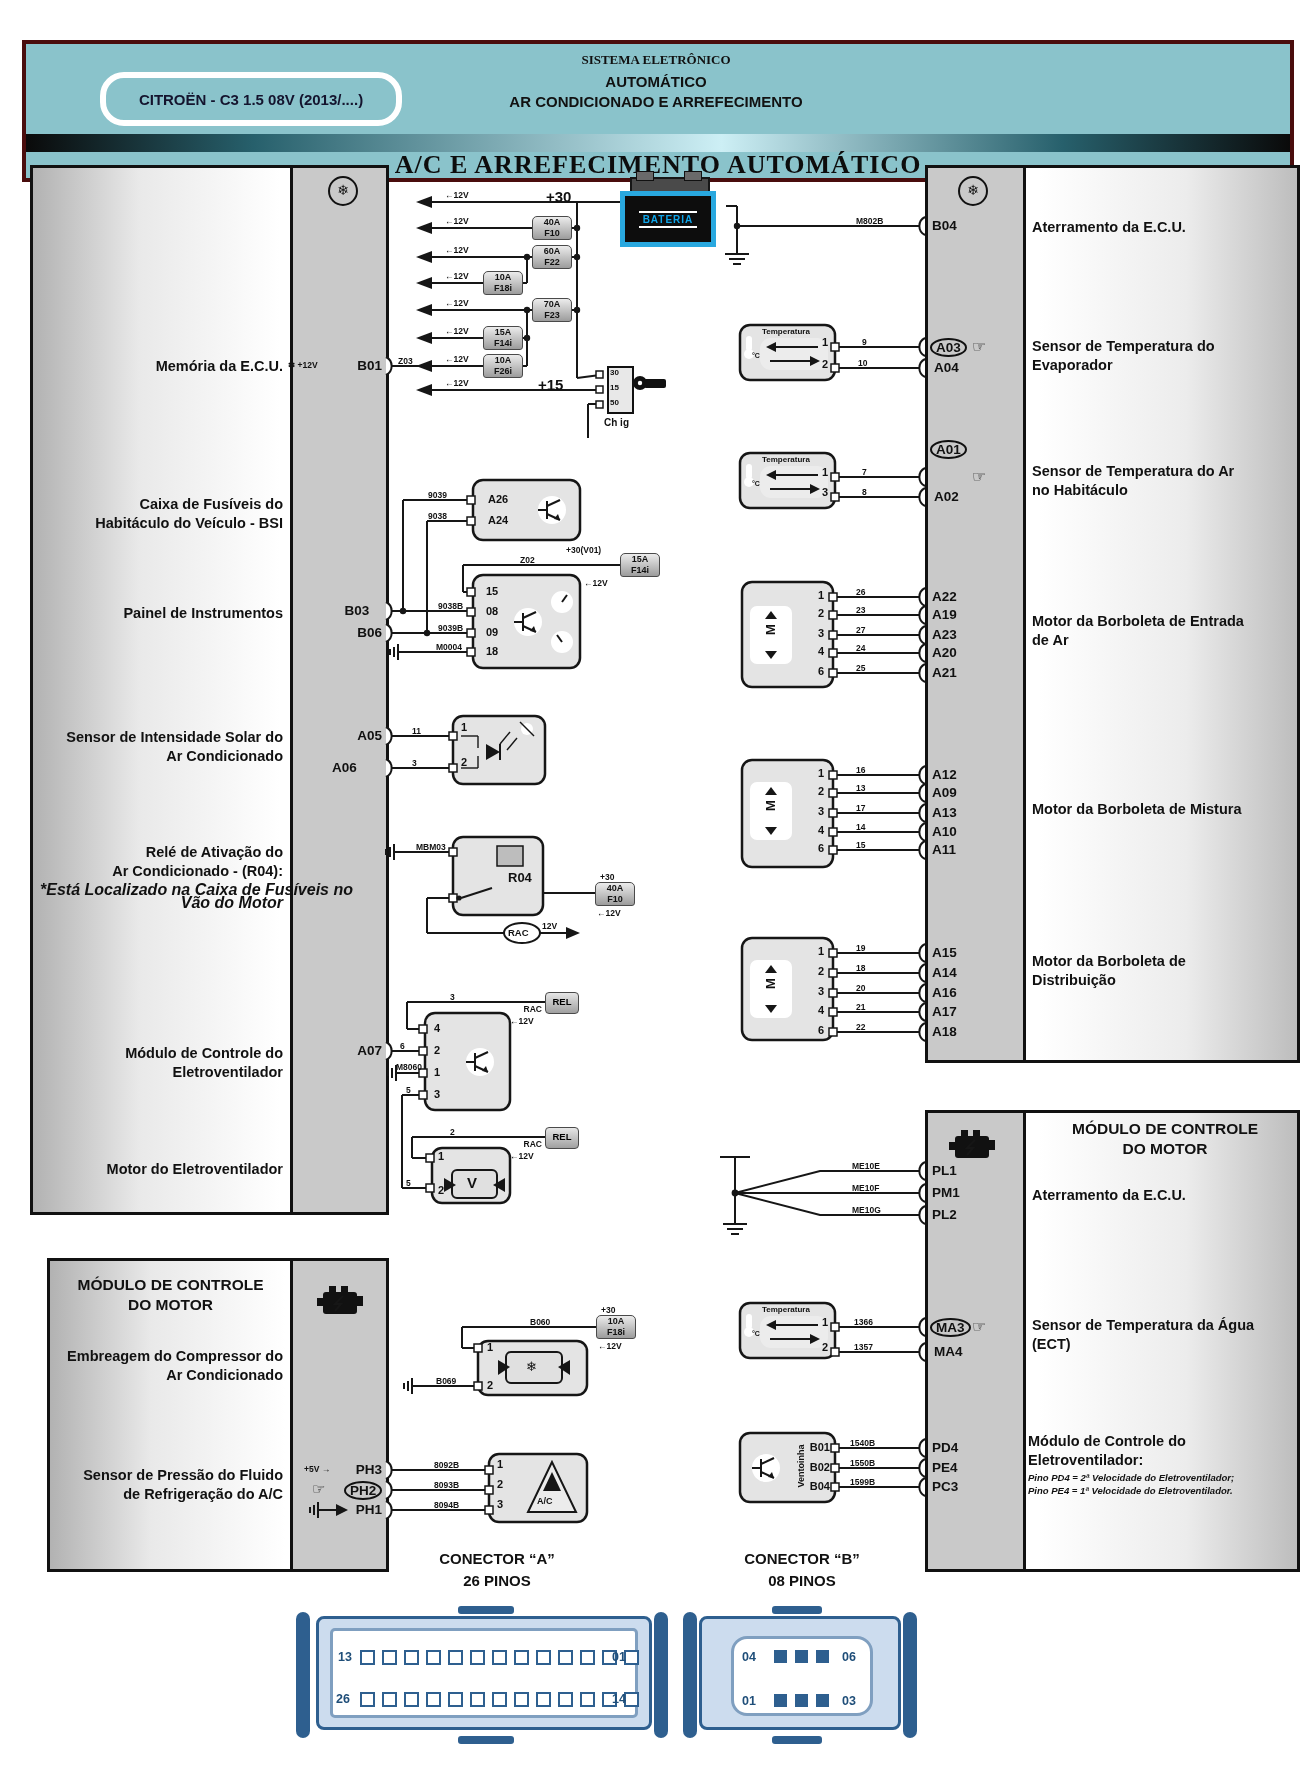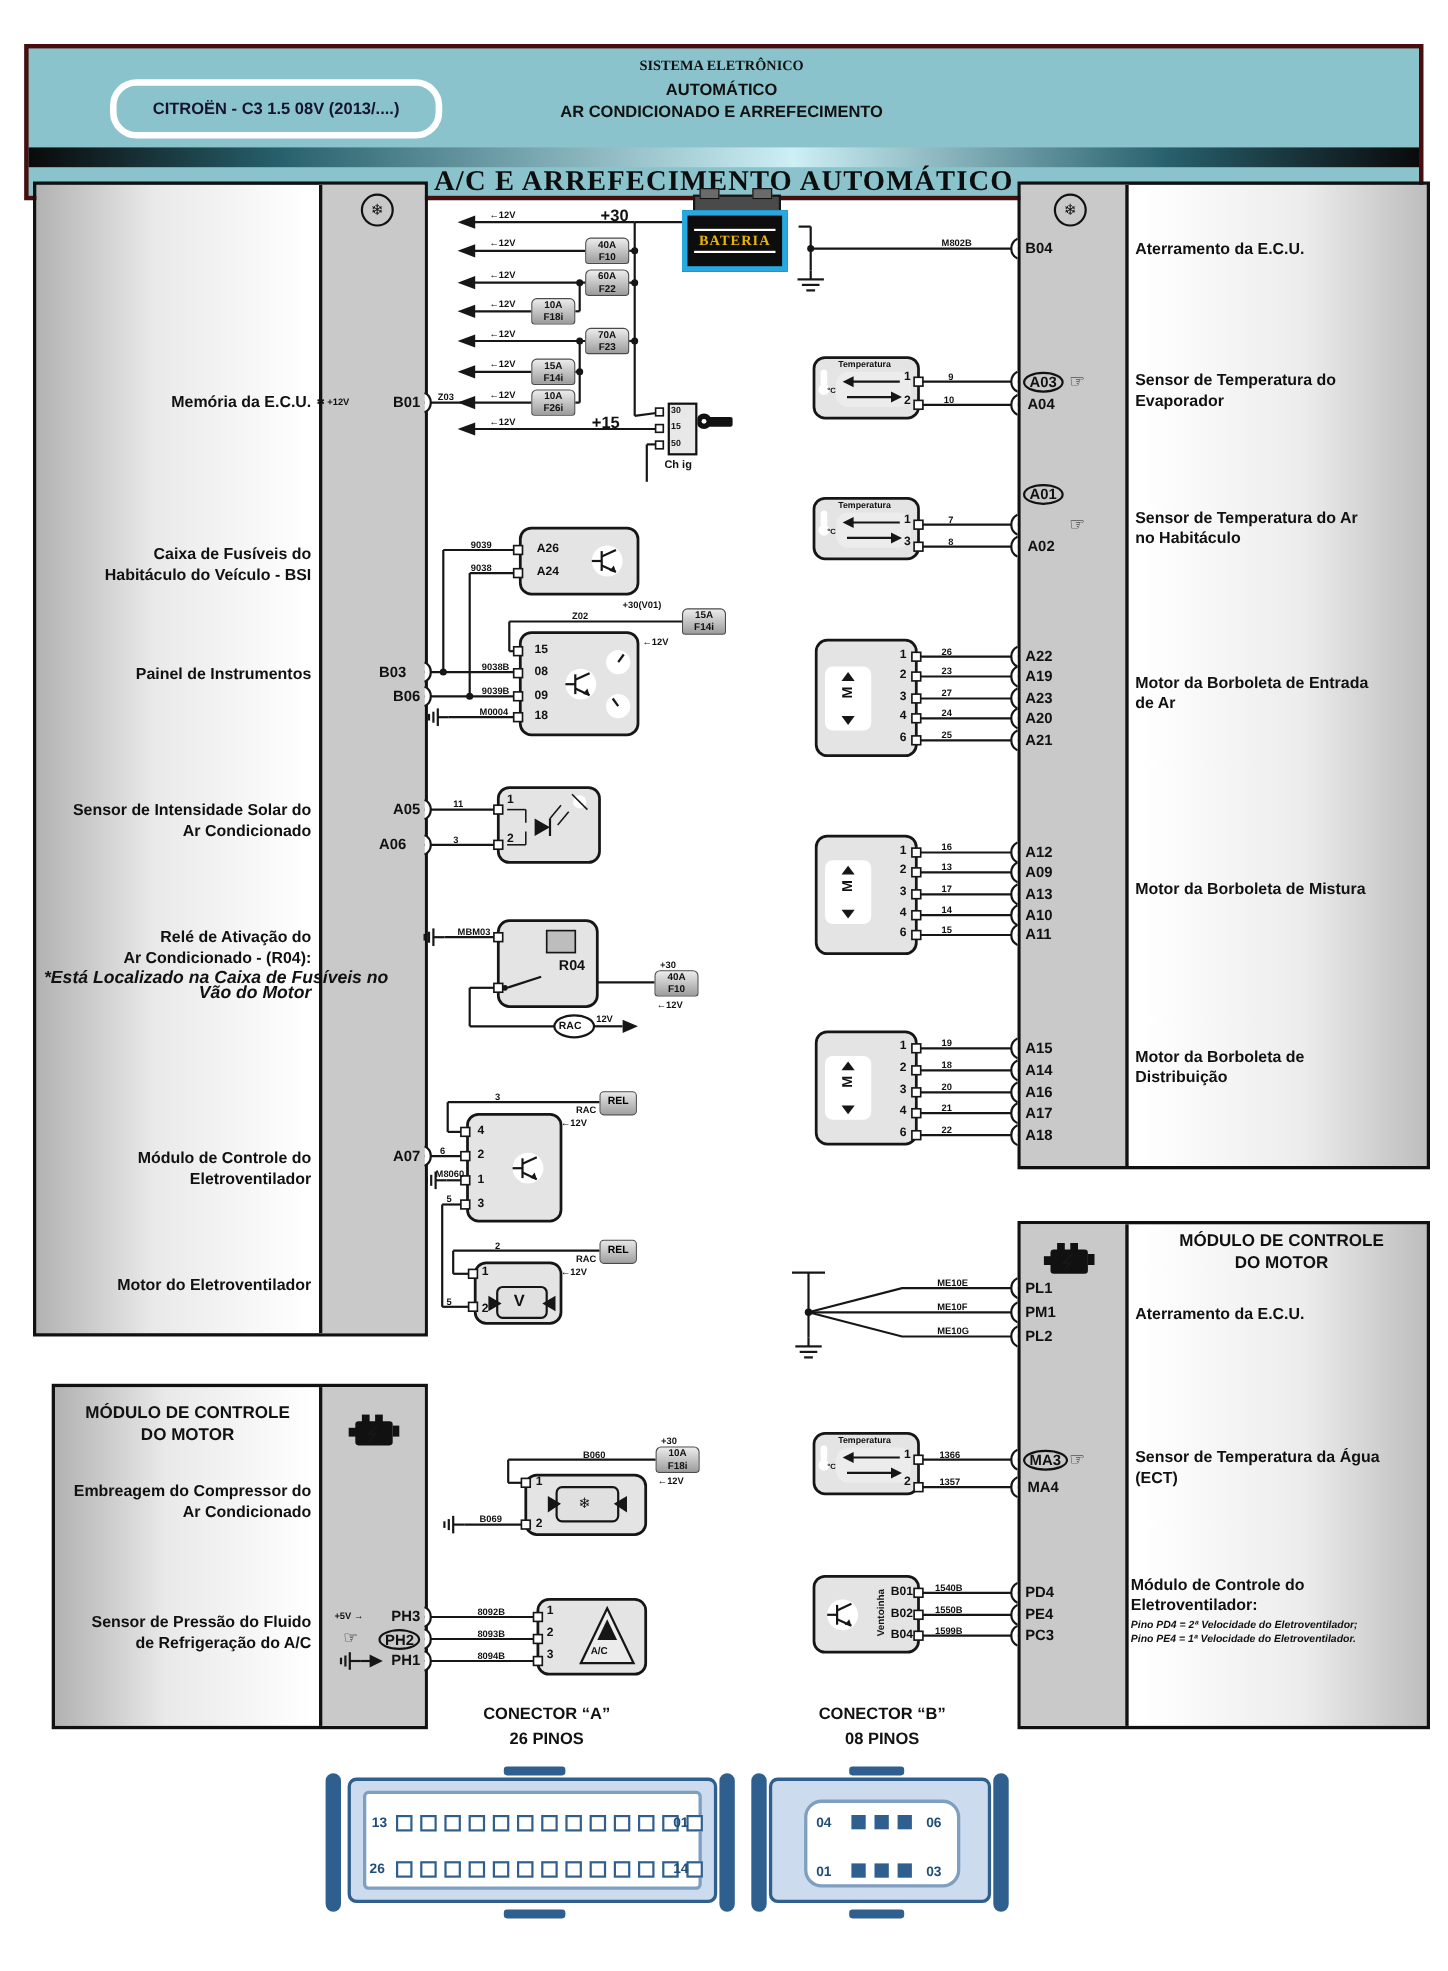--- a/index.html
+++ b/index.html
@@ -41,21 +41,21 @@
   .snowc{width:26px;height:26px;border:2px solid #111;border-radius:50%;text-align:center;
          line-height:24px;font-size:14px}
   .fuse{position:absolute;width:40px;height:24px;border:1.5px solid #4a4a4a;border-radius:5px 5px 3px 3px;
         background:linear-gradient(#ececec,#9c9c9c);text-align:center;font-size:9px;font-weight:bold;
         line-height:11px;box-sizing:border-box;color:#111}
   .relbox{position:absolute;width:32px;height:20px;border:1.5px solid #4a4a4a;border-radius:4px;
         background:linear-gradient(#e6e6e6,#a0a0a0);text-align:center;font-size:9.5px;font-weight:bold;line-height:18px}
   
   .bat{position:absolute;left:620px;top:191px;width:96px;height:56px;border:5px solid #29a8df;
        background:#0d0d0d;box-sizing:border-box;display:flex;align-items:center;justify-content:center}
-  .bat span{color:#eab308;font-family:Liberation Serif, serif;font-weight:bold;font-size:13px;
+  .bat span{color:#0ea5e9;font-family:Liberation Sans, sans-serif;font-weight:bold;font-size:10px;
        border-top:2px solid #fff;border-bottom:2px solid #fff;padding:1px 4px;letter-spacing:1px}
   .batbar{position:absolute;left:630px;top:177px;width:76px;height:14px;background:#4a4a4a;border:2px solid #161616}
   .batcap{position:absolute;width:16px;height:8px;background:#6a6a6a;border:1px solid #111}
   
   .ign{position:absolute;left:607px;top:366px;width:27px;height:48px;background:#e8e8e8;border:2px solid #111;box-sizing:border-box}
   
   .cbar{position:absolute;width:14px;height:126px;background:#2e5f8f;border-radius:7px}
   .cbody{position:absolute;background:#ccdcee;border:3px solid #2e5f8f;border-radius:8px;box-sizing:border-box}
   .cface{position:absolute;background:#fff;border:3px solid #7f9fc0;box-sizing:border-box}
   .ctab{position:absolute;height:8px;background:#2e5f8f;border-radius:3px}
@@ -602,21 +602,21 @@
   <div class="t z4" style="left:772px;top:1460px;width:60px;font-size:9px;font-weight:bold;transform:rotate(-90deg);transform-origin:30px 6px;text-align:center">Ventoinha</div>
   <span class="t pn z4" style="left:792px;top:1441px;width:38px;text-align:right">B01</span>
   <span class="t pn z4" style="left:792px;top:1461px;width:38px;text-align:right">B02</span>
   <span class="t pn z4" style="left:792px;top:1480px;width:38px;text-align:right">B04</span>
 
   <span class="t w z4" style="left:288px;top:360px">✱ +12V</span>
   <span class="t p z4" style="left:332px;top:358px;width:50px;text-align:right">B01</span>
   <span class="t p z4" style="left:332px;top:603px;width:50px;text-align:center">B03</span>
   <span class="t p z4" style="left:332px;top:625px;width:50px;text-align:right">B06</span>
   <span class="t p z4" style="left:332px;top:728px;width:50px;text-align:right">A05</span>
-  <span class="t p z4" style="left:332px;top:760px;width:50px;text-align:center">A06</span>
+  <span class="t p z4" style="left:332px;top:760px;width:50px;text-align:left">A06</span>
   <span class="t p z4" style="left:332px;top:1043px;width:50px;text-align:right">A07</span>
   <span class="t w z4" style="left:304px;top:1464px">+5V →</span>
   <span class="t p z4" style="left:332px;top:1462px;width:50px;text-align:right">PH3</span>
   <span class="t z4" style="left:312px;top:1480px;font-size:15px">☞</span>
   <span class="t p oval z4" style="left:344px;top:1481px">PH2</span>
   <span class="t p z4" style="left:332px;top:1502px;width:50px;text-align:right">PH1</span>
 
   <span class="t p z4" style="left:932px;top:218px">B04</span>
   <span class="t p oval z4" style="left:930px;top:338px">A03</span>
   <span class="t z4" style="left:972px;top:337px;font-size:16px">☞</span>

